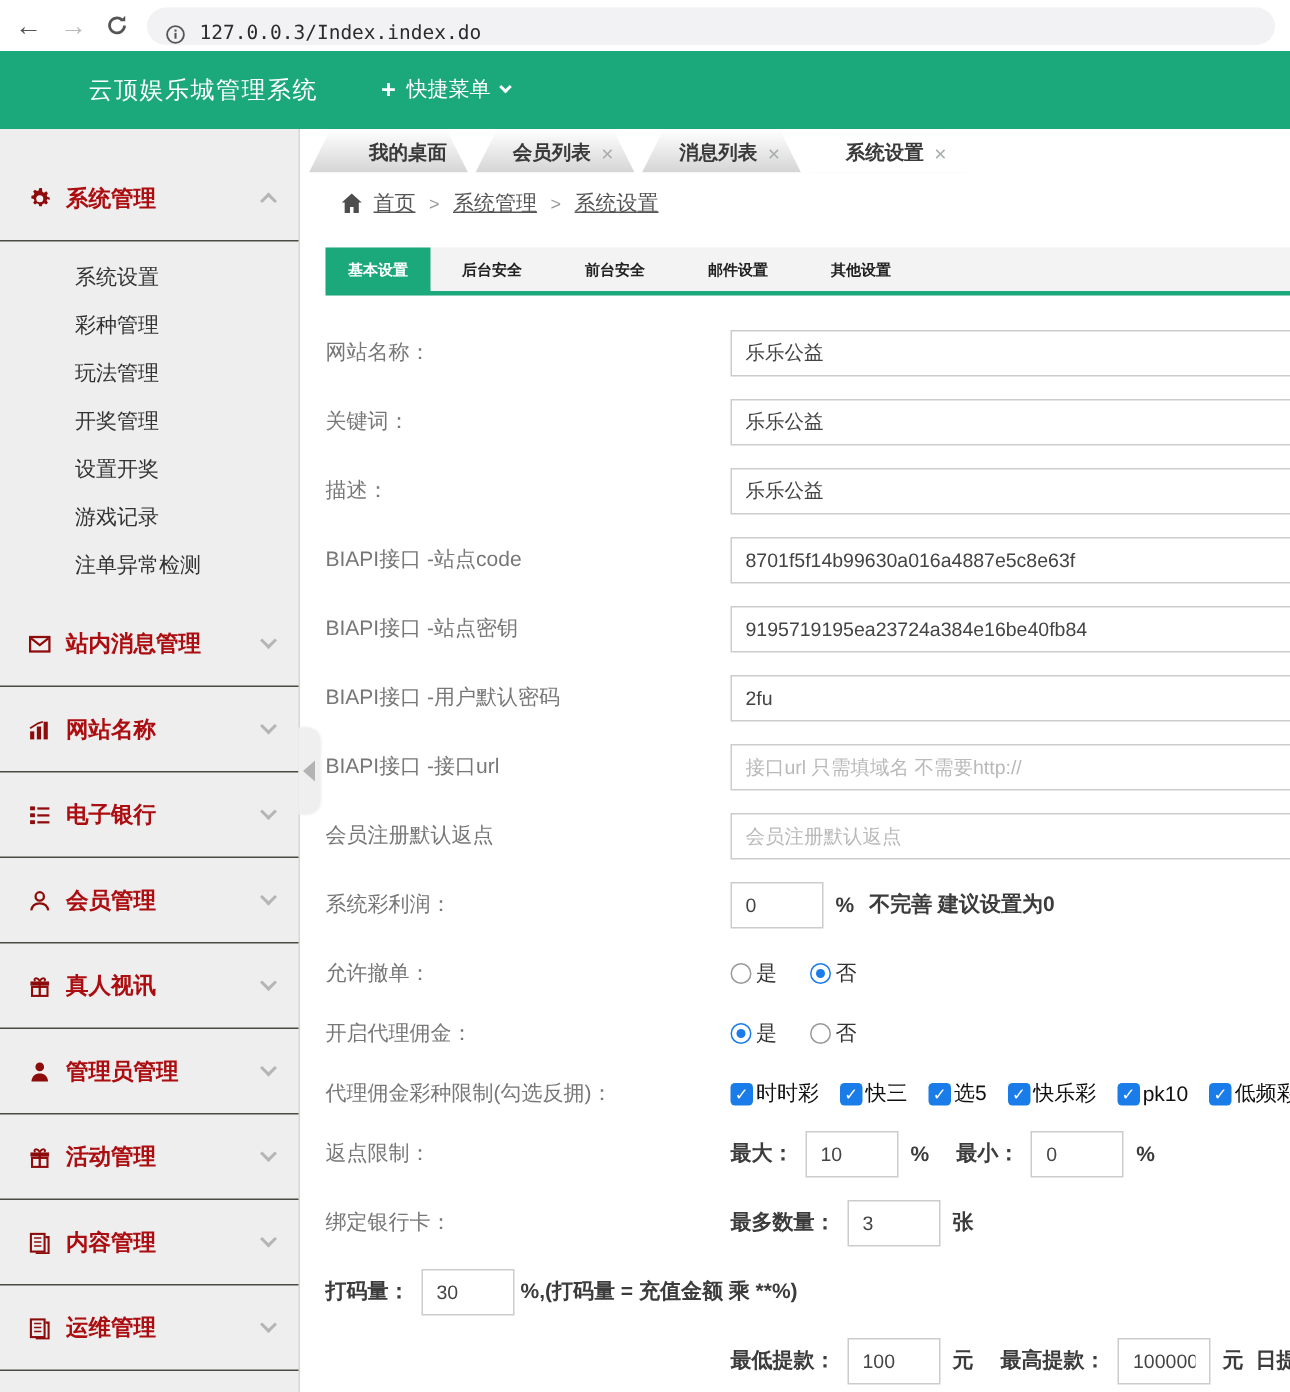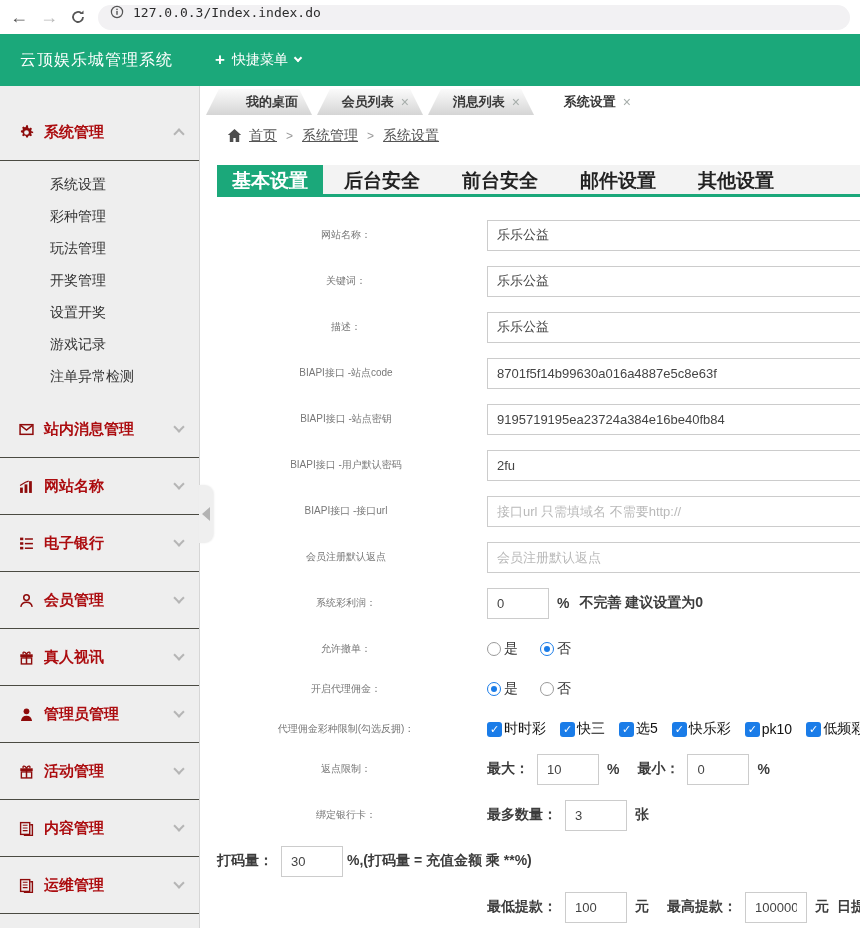--- a/index.html
+++ b/index.html
@@ -4,26 +4,26 @@
 <style>
   * { margin:0; padding:0; box-sizing:border-box; }
   html,body { width:860px; height:928px; overflow:hidden; }
   body { font-family:"Liberation Sans","DejaVu Sans",sans-serif; background:#fff; position:relative; }
 
   
   .browser-bar { height:34px; background:#fff; display:flex; align-items:center; padding:0 10px; gap:12px; }
   .nav-ico { font-size:18px; color:#555; line-height:1; cursor:pointer; }
   .nav-ico.disabled { color:#b9b9b9; }
   .reload-ico svg { display:block; }
-  .addr-bar { flex:1; height:25px; background:#f2f1f3; border-radius:13px; display:flex; align-items:flex-start; padding:0 12px; gap:9px; }
+  .addr-bar { flex:1; height:25px; background:#f2f1f3; border-radius:13px; display:flex; align-items:flex-end; padding:0 12px; gap:9px; }
   .addr-url { font-family:"DejaVu Sans Mono",monospace; font-size:13px; color:#2b2b2b; }
 
   
   .app-header { height:52px; background:#1ba87a; display:flex; align-items:center; padding:0 20px; color:#fff; }
-  .app-title { font-size:16px; letter-spacing:1px; }
+  .app-title { font-size:16px; letter-spacing:1px;margin-left:39px; }
   .quick-menu { margin-left:42px; display:flex; align-items:center; gap:7px; font-size:14px; cursor:pointer; }
   .plus-ico { font-size:17px; font-weight:bold; }
   .chev { display:inline-block; width:8px; height:8px; border-right:2px solid #b5b5b5; border-bottom:2px solid #b5b5b5; transform:rotate(45deg); margin-top:-4px; }
   .chev.up { transform:rotate(-135deg); margin-top:4px; }
   .chev.white { border-color:#fff; width:6px; height:6px; }
 
   
   .content { display:flex; height:842px; }
   .sidebar { width:200px; flex:none; background:#eee; border-right:1px solid #d6d6d6; padding-top:18px; position:relative; }
   .main { flex:1; background:#fff; overflow:hidden; }
@@ -47,28 +47,28 @@
   .wtab .x { font-size:14px; color:#a6adaa; font-weight:normal; line-height:1; }
 
   
   .breadcrumb { height:41px; display:flex; align-items:center; padding-left:27px; gap:9px; font-size:14px; color:#555; }
   .bc-sep { color:#999; font-size:12px; }
   .bc-link { cursor:pointer;text-decoration:underline; }
   .home-ico { color:#4d4d4d; display:inline-flex; margin-right:-2px; }
 
   
   .settings-tabbar { margin:9px 0 0 17px; display:flex; background:#f3f3f3; border-bottom:3px solid #1ba87a; height:32px; }
-  .stab { line-height:32px; padding:0 21px; font-size:19px; font-weight:bold; color:#222; cursor:pointer; }
+  .stab { line-height:32px; padding:0 21px; font-size:10px; font-weight:bold; color:#222; cursor:pointer; }
   .stab.active { background:#1ba87a; color:#fff; padding:0 15px; }
 
   
   .form { padding:22px 0 0 17px; }
   .frow { display:flex; align-items:center; margin-bottom:14px; height:32px; }
   .frow.tight { margin-bottom:8px; }
-  .flabel { width:270px; flex:none; text-align:center; padding-right:12px; font-size:10px; color:#777; }
+  .flabel { width:270px; flex:none; text-align:left; padding-right:12px; font-size:14px; color:#777; }
   .fctrl { display:flex; align-items:center; gap:8px; flex:none; white-space:nowrap; }
   input.txt { width:420px; height:31px; border:1px solid #ccc; padding:0 9px; font-size:13px; color:#444; font-family:inherit; background:#fff; }
   input.txt::placeholder { color:#b9b9b9; }
   input.small { width:62px; }
   .sub-label, .suffix, .note { font-size:14px; color:#3c3c3c; font-weight:bold; }
   .note { margin-left:2px; }
 
   .radio-opt { display:inline-flex; align-items:center; gap:3px; margin-right:14px; font-size:14px; color:#333; cursor:pointer; }
   .radio { width:14px; height:14px; border:1px solid #9a9a9a; border-radius:50%; background:#fff; position:relative; display:inline-block; }
   .radio.on { border-color:#1a7ce8; }

